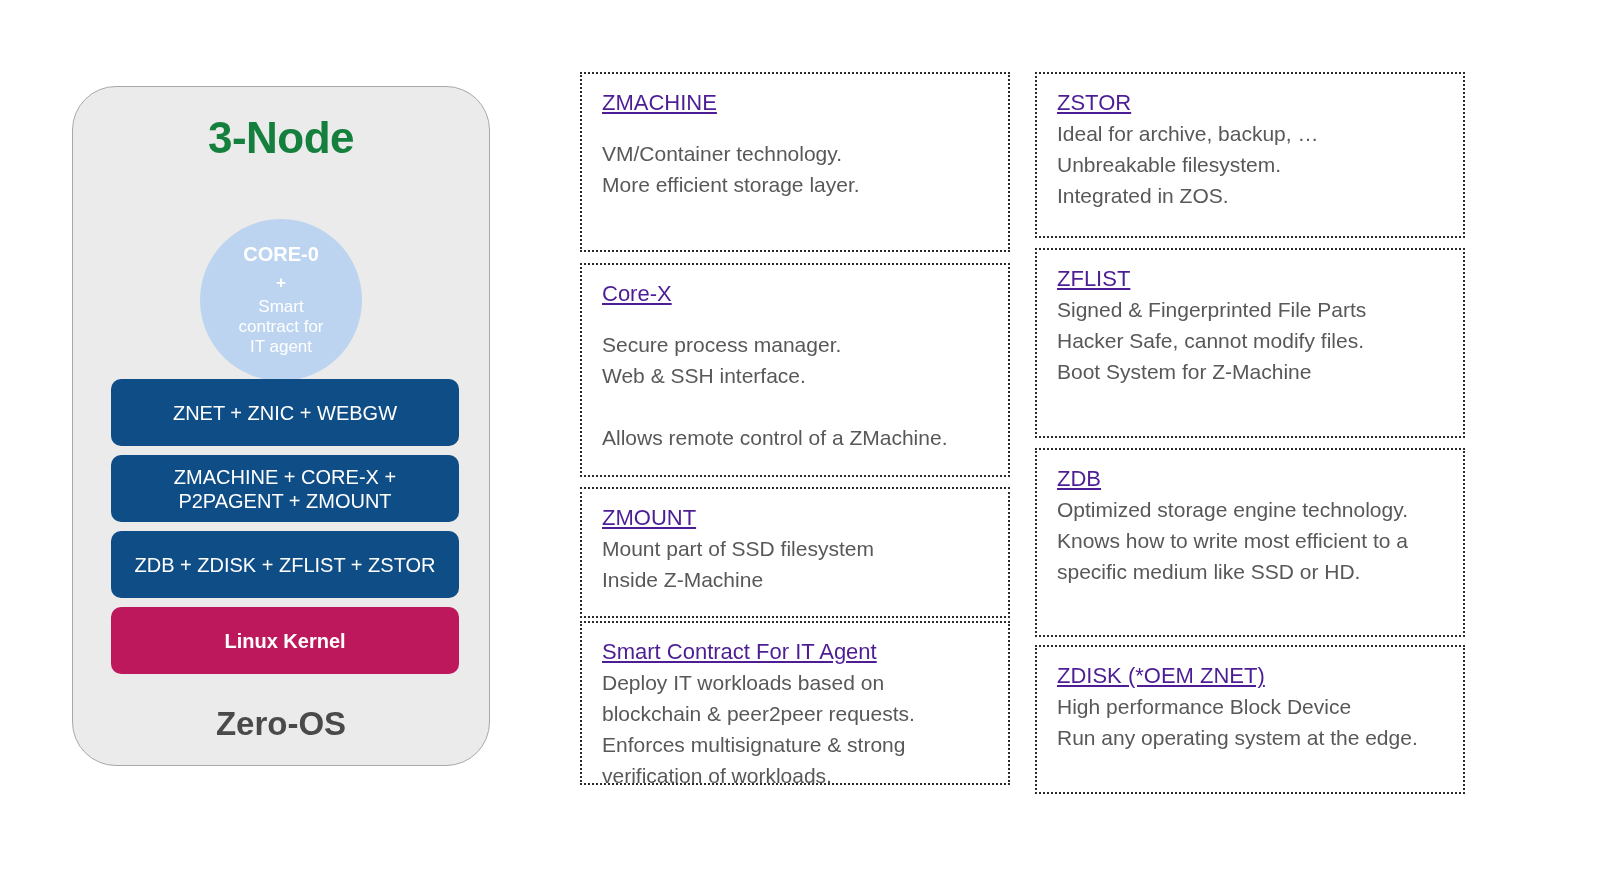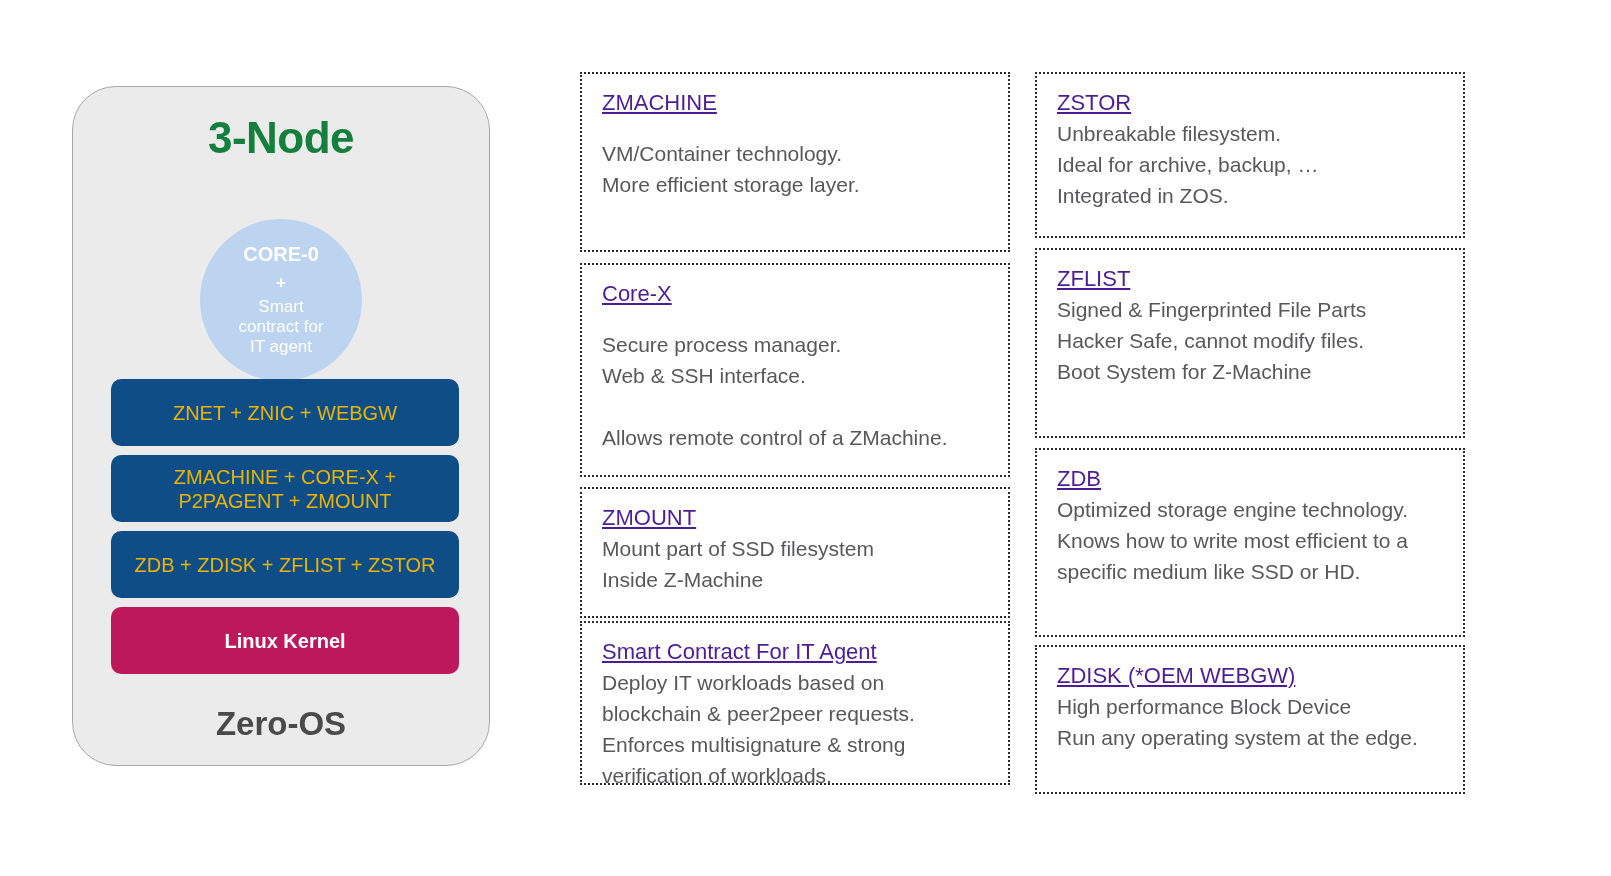--- a/index.html
+++ b/index.html
@@ -71,21 +71,21 @@
   }
 
   .stack {
     position: absolute;
     left: 38px;
     right: 30px;
     top: 292px;
   }
   .bar {
     border-radius: 10px;
-    color: #eab308;
+    color: #ffffff;
     display: flex;
     align-items: center;
     justify-content: center;
     text-align: center;
     font-size: 20px;
     line-height: 1.2;
     box-sizing: border-box;
     margin-bottom: 9px;
     padding: 4px 10px;
   }
@@ -191,36 +191,36 @@
 <div class="dbox" style="left:580px; top:621px; width:430px; height:164px;">
   <h3>Smart Contract For IT Agent</h3>
   <p>Deploy IT workloads based on</p>
   <p>blockchain &amp; peer2peer requests.</p>
   <p>Enforces multisignature &amp; strong</p>
   <p>verification of workloads.</p>
 </div>
 
 <div class="dbox" style="left:1035px; top:72px;  width:430px; height:166px;">
   <h3>ZSTOR</h3>
+  <p>Ideal for archive, backup, …</p>
   <p>Unbreakable filesystem.</p>
-  <p>Ideal for archive, backup, …</p>
   <p>Integrated in ZOS.</p>
 </div>
 
 <div class="dbox" style="left:1035px; top:248px; width:430px; height:190px;">
   <h3>ZFLIST</h3>
   <p>Signed &amp; Fingerprinted File Parts</p>
   <p>Hacker Safe, cannot modify files.</p>
   <p>Boot System for Z-Machine</p>
 </div>
 
 <div class="dbox" style="left:1035px; top:448px; width:430px; height:189px;">
   <h3>ZDB</h3>
   <p>Optimized storage engine technology.</p>
   <p>Knows how to write most efficient to a</p>
   <p>specific medium like SSD or HD.</p>
 </div>
 
 <div class="dbox" style="left:1035px; top:645px; width:430px; height:149px;">
-  <h3><span>ZDISK </span><span class="plain">(*OEM WEBGW)</span></h3>
+  <h3><span>ZDISK </span><span class="plain">(*OEM ZNET)</span></h3>
   <p>High performance Block Device</p>
   <p>Run any operating system at the edge.</p>
 </div>
 
 </body></html>

